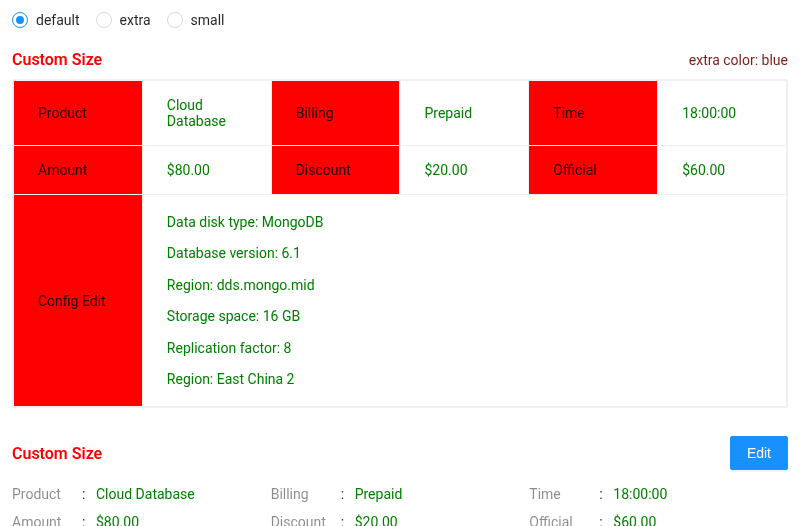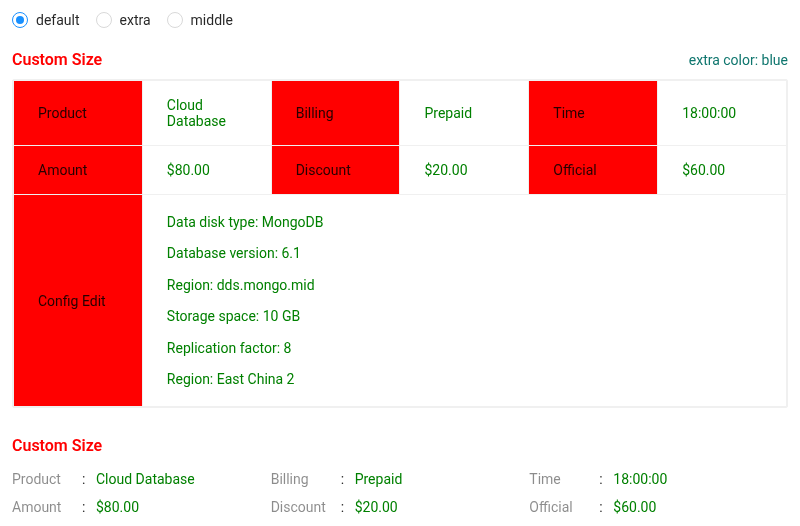--- a/index.html
+++ b/index.html
@@ -26,21 +26,21 @@
   }
   .radio-label { color: rgba(0,0,0,0.85); }
 
   
   .desc-block { border: 1px solid #f0f0f0; border-radius: 2px; margin-bottom: 28px; }
   .desc-header {
     display: flex; align-items: center; justify-content: space-between;
     padding: 10px 0 10px 0;
   }
   .desc-title { color: #ff0000; font-weight: 600; font-size: 16px; }
-  .desc-extra { color: #0f766e; font-size: 14px; }
+  .desc-extra { color: #7f1d1d; font-size: 14px; }
 
   
   table.desc-table { width: 100%; border-collapse: collapse; table-layout: fixed; }
   .desc-table th, .desc-table td {
     border: 1px solid #f0f0f0;
     padding: 16px 24px;
     text-align: left;
     vertical-align: middle;
     font-weight: 400;
   }
@@ -81,21 +81,21 @@
   <label class="radio-item">
     <span class="radio-input checked"></span>
     <span class="radio-label">default</span>
   </label>
   <label class="radio-item">
     <span class="radio-input"></span>
     <span class="radio-label">extra</span>
   </label>
   <label class="radio-item">
     <span class="radio-input"></span>
-    <span class="radio-label">middle</span>
+    <span class="radio-label">small</span>
   </label>
 </div>
 
 <div class="desc-header">
   <span class="desc-title">Custom Size</span>
   <span class="desc-extra">extra color: blue</span>
 </div>
 
 <div class="desc-block">
   <table class="desc-table">
@@ -116,32 +116,33 @@
         <th class="label">Official</th>
         <td class="content">$60.00</td>
       </tr>
       <tr>
         <th class="label">Config Edit</th>
         <td class="content wide" colspan="5">
           <div class="config-list">
             <div>Data disk type: MongoDB</div>
             <div>Database version: 6.1</div>
             <div>Region: dds.mongo.mid</div>
-            <div>Storage space: 10 GB</div>
+            <div>Storage space: 16 GB</div>
             <div>Replication factor: 8</div>
             <div>Region: East China 2</div>
           </div>
         </td>
       </tr>
     </tbody>
   </table>
 </div>
 
 <div class="desc2-header">
   <span class="desc2-title">Custom Size</span>
+  <button class="btn-primary">Edit</button>
 </div>
 
 <table class="desc2-table">
   <tbody>
     <tr>
       <td class="lbl">Product</td>
       <td class="colon">:</td>
       <td class="val">Cloud Database</td>
 
       <td class="lbl">Billing</td>

